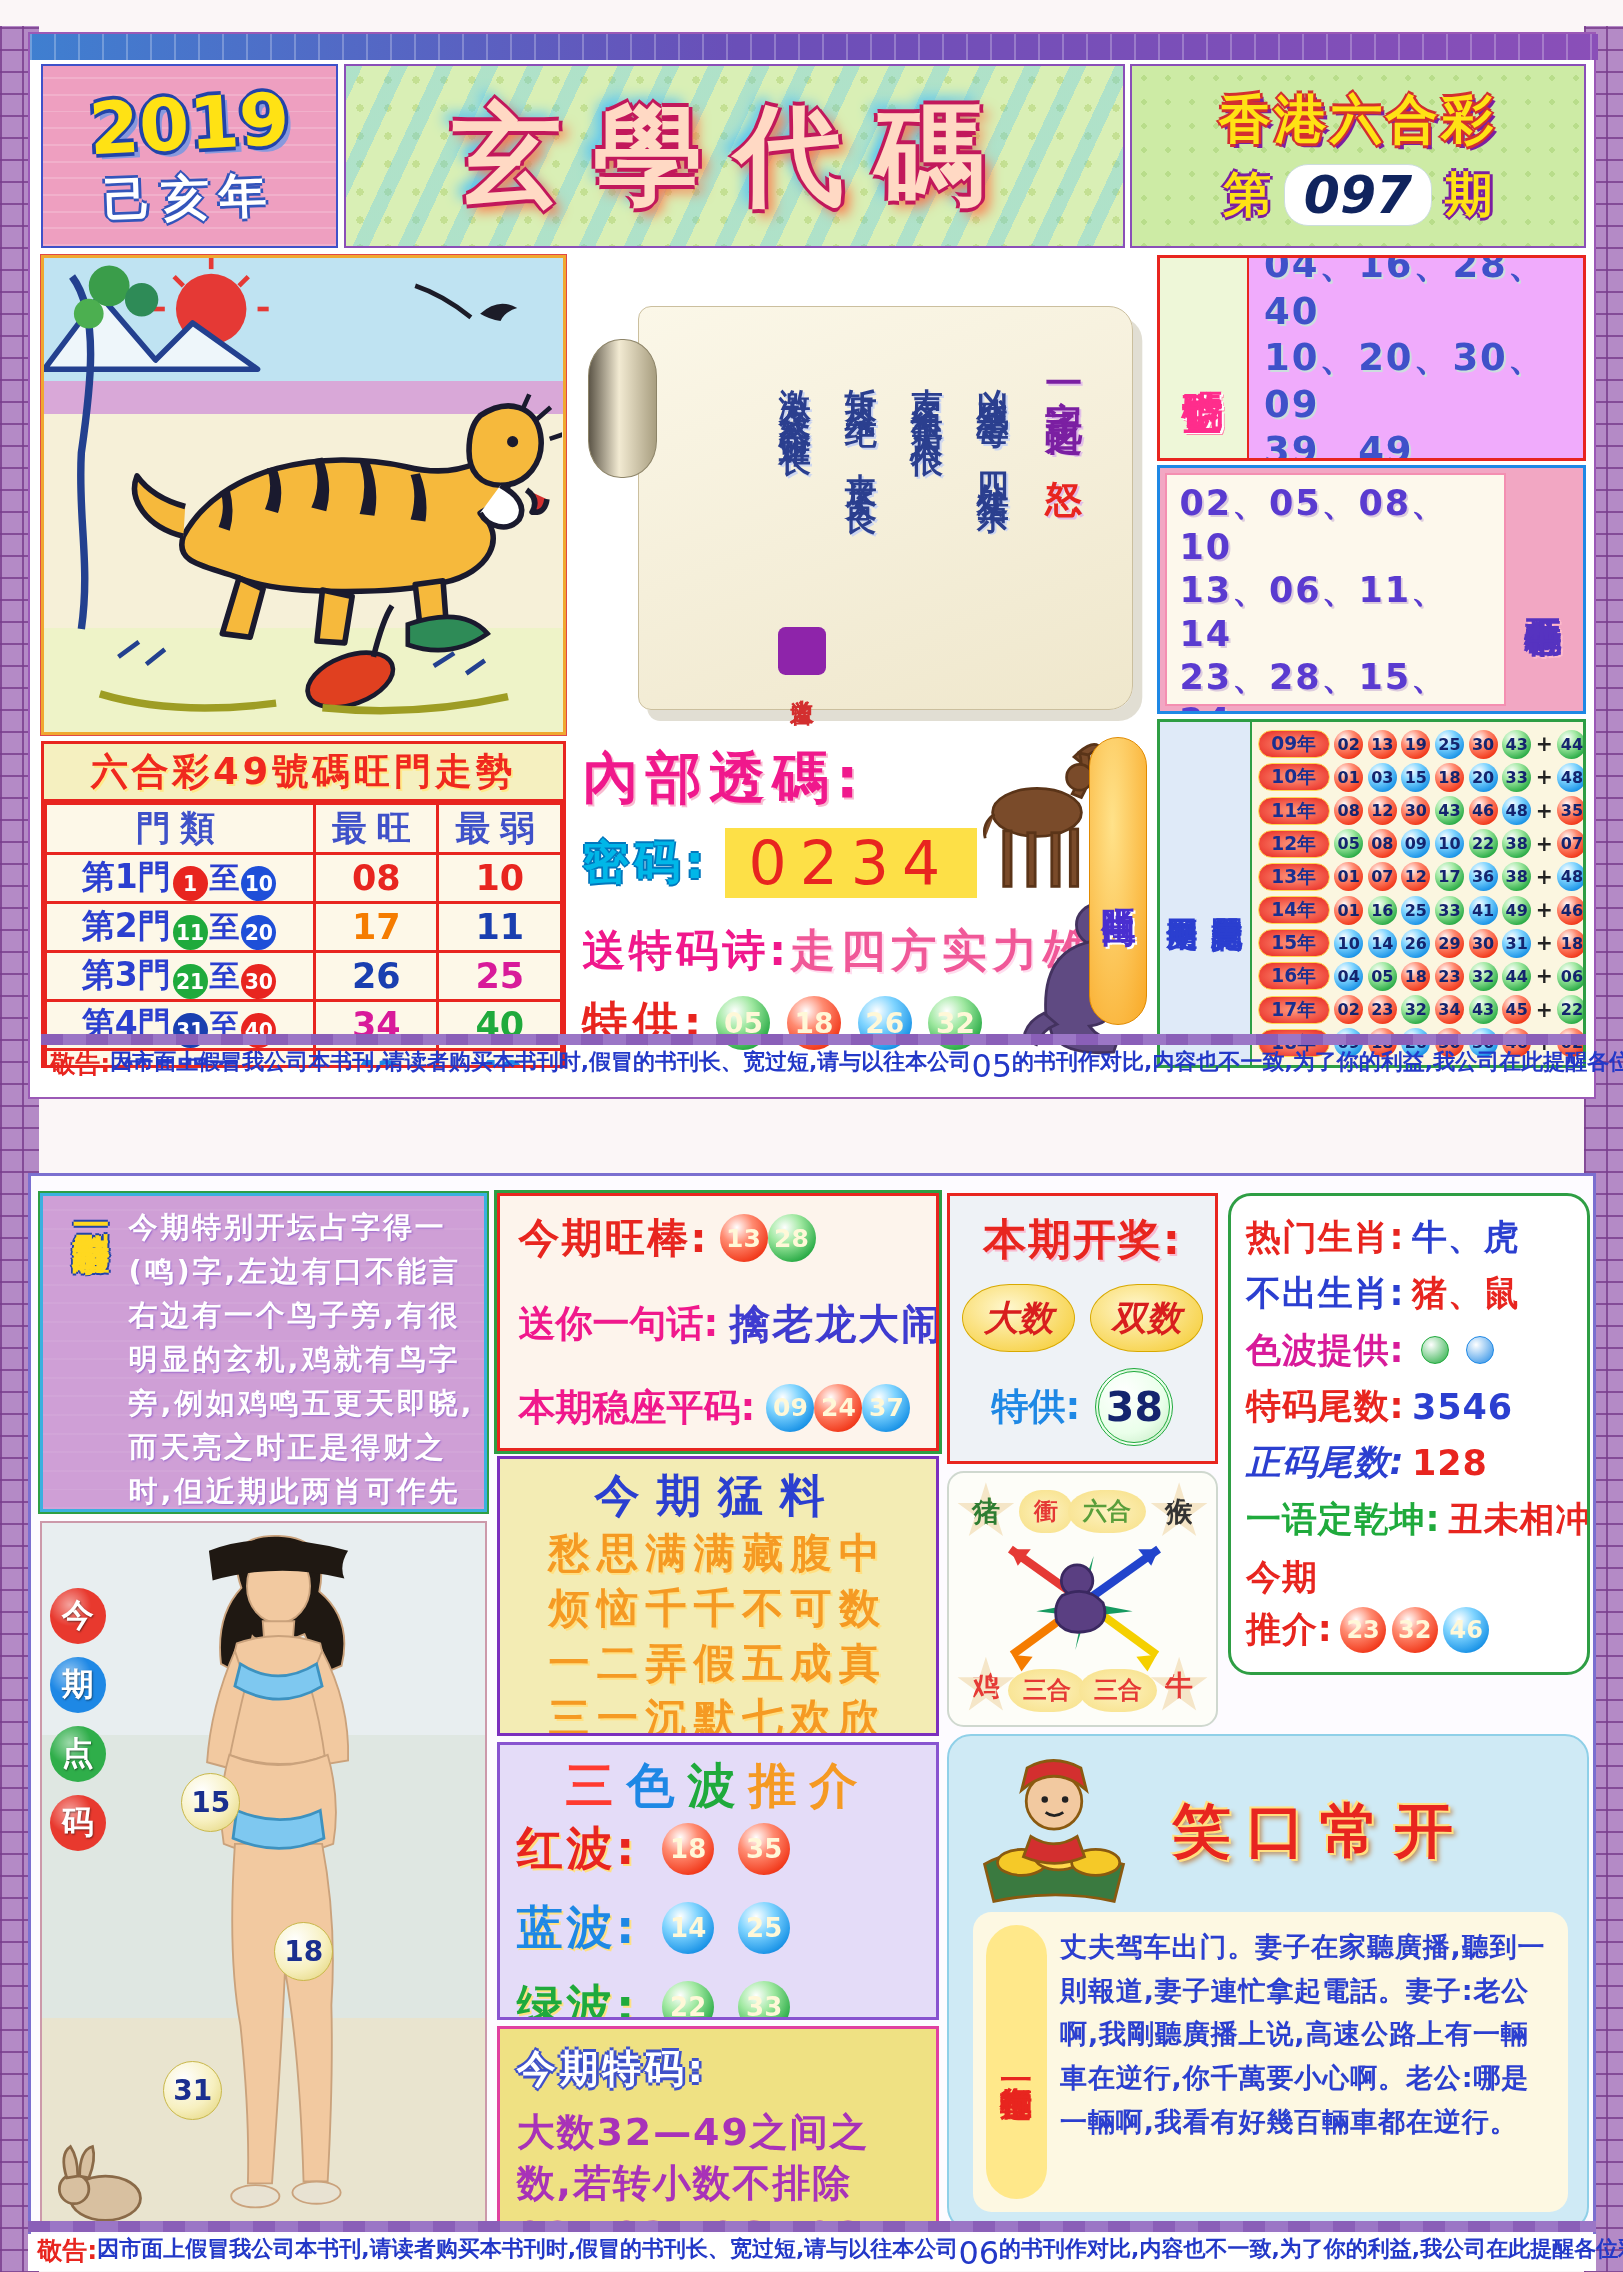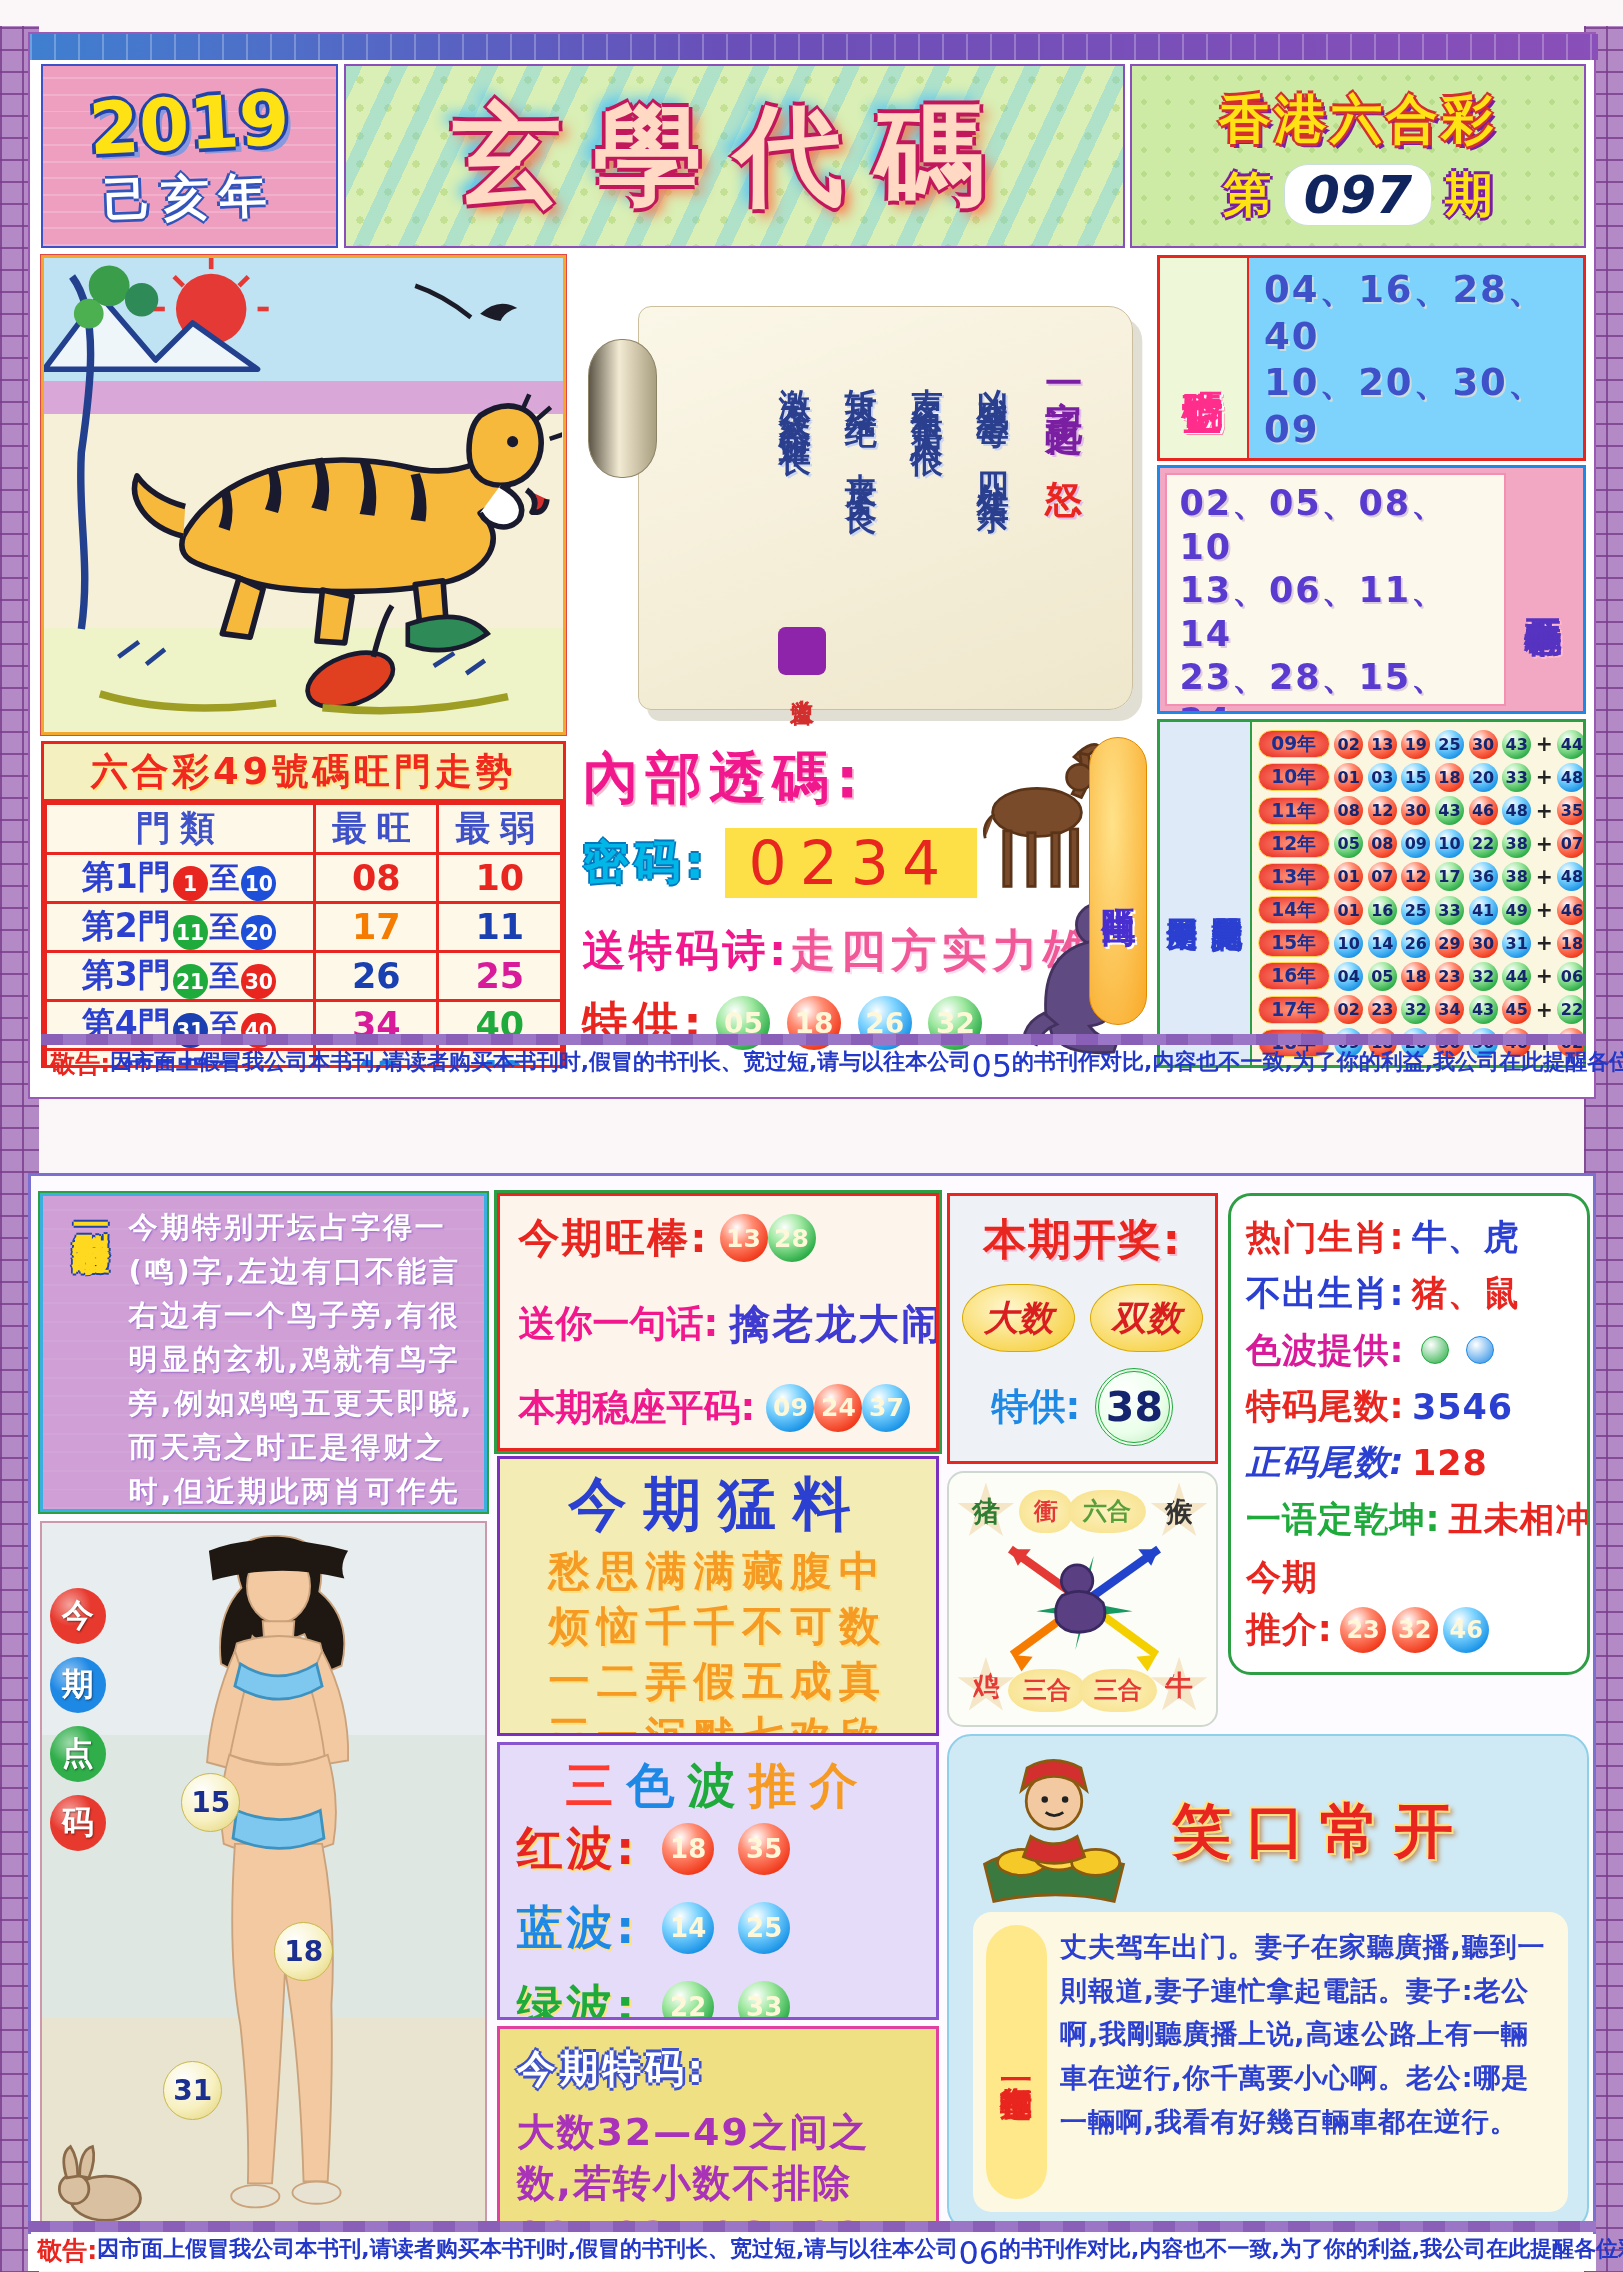--- a/index.html
+++ b/index.html
@@ -75,21 +75,21 @@
 .b-red{background:radial-gradient(circle at 35% 28%,#fff 0%,#ff8a70 35%,#f23c1e 75%,#c42000 100%)}
 .b-blue{background:radial-gradient(circle at 35% 28%,#fff 0%,#7fd4ff 35%,#1e96e8 75%,#0b5fb0 100%)}
 .b-green{background:radial-gradient(circle at 35% 28%,#fff 0%,#9fe8a0 35%,#2fae4a 75%,#0d7a28 100%)}
 .spball{width:54px;height:54px;font-size:28px;color:#fff8d8;margin-right:16.7px}
 .wzoval{position:absolute;background:radial-gradient(ellipse at 40% 30%,#ffe28a,#f9a825);border-radius:37px;border:1.9px solid #e08a00;display:flex;align-items:center;justify-content:center}
 .wztext{writing-mode:vertical-rl;text-orientation:upright;font-size:35px;font-weight:800;color:#4a2fd0;text-shadow:1.9px 1.9px 0 #fff}
 
 .boxA{border:3.7px solid #e8251f;background:#fff;display:flex}
 .boxA .lab{width:89px;background:#eef7d8;display:flex;align-items:center;justify-content:center;border-right:2.8px solid #e8251f}
 .boxA .lab span{font-size:41px;font-weight:800;color:#ff2d8c;text-shadow:1.9px 1.9px 0 #fff,2.8px 2.8px 0 #f8a}
-.boxA .nums{flex:1;background:#7dd3fc;display:flex;flex-direction:column;justify-content:flex-start;padding:7.4px 15px}
+.boxA .nums{flex:1;background:#f0abfc;display:flex;flex-direction:column;justify-content:center;padding:7.4px 15px}
 .knrow{font-size:37px;font-weight:800;color:#3f51c9;letter-spacing:1.9px;text-shadow:1.9px 1.9px 0 #cdd}
 .boxB{border:3.7px solid #1e88e5;background:#f2a7c3;display:flex;padding:4.6px}
 .boxB .nums{flex:1;background:#fdf8ec;border:2.8px solid #f48fb1;display:flex;flex-direction:column;justify-content:space-around;padding:5.6px 13px}
 .fifrow{font-size:35px;font-weight:800;color:#5a3bd0;letter-spacing:1.9px;text-shadow:1.9px 1.9px 0 #dcd}
 .boxB .lab{width:72px;display:flex;align-items:center;justify-content:center}
 .boxB .lab span{font-size:37px;font-weight:800;color:#5633c0;text-shadow:1.9px 1.9px 0 #fbc}
 .boxC{border:3.7px solid #2e9e44;background:#fbf6e0;display:flex}
 .boxC .labs{display:flex;background:#dfeaf8;border-right:2.8px solid #2e9e44}
 .boxC .labs div{width:45px;display:flex;align-items:center;justify-content:center;font-size:31px;font-weight:800;color:#2b3fd0}
 .hist{flex:1;display:flex;flex-direction:column;justify-content:space-around;padding:5.6px 5.6px}
@@ -115,21 +115,21 @@
 .photoball{position:absolute;width:59px;height:59px;border-radius:50%;background:radial-gradient(circle at 35% 30%,#fff,#f7f0c0 55%,#e0d070);border:1.9px solid #c9b84a;color:#1a2f8f;font-weight:800;font-size:28px;display:flex;align-items:center;justify-content:center}
 
 .wb{background:#fdf4ec;border:3.7px solid #e8251f;outline:3.7px solid #2e9e44;padding:15px 18.6px;display:flex;flex-direction:column;justify-content:space-between}
 .wbrow{display:flex;align-items:center;gap:11px}
 .wb1{font-size:41px;font-weight:800;color:#e8251f;letter-spacing:1.9px}
 .wb2{font-size:37px;font-weight:800;color:#f0188c}
 .wb2v{font-family:"DejaVu Serif",serif;font-size:41px;font-weight:800;color:#3f3bd0;letter-spacing:1.9px}
 .wb3{font-size:37px;font-weight:800;color:#f0188c}
 .wball{width:48px;height:48px;font-size:25px;color:#fff8d8}
 .meng{background:#f3ecb4;border:3.7px solid #7b2fbe;display:flex;flex-direction:column;align-items:center;justify-content:space-around;padding:7.4px}
-.mtitle{font-size:58px;font-weight:800;color:#2b3fd0;letter-spacing:16.7px;font-family:"DejaVu Serif",serif}
+.mtitle{font-size:45px;font-weight:800;color:#2b3fd0;letter-spacing:16.7px;font-family:"DejaVu Serif",serif}
 .mline{font-size:41px;font-weight:800;color:#f59a23;letter-spacing:7.4px;text-shadow:1.9px 1.9px 0 #ffe082;font-family:"DejaVu Serif",serif}
 .sanse{background:#e4dcf8;border:3.7px solid #8854d0;padding:9.3px 16.7px;display:flex;flex-direction:column;justify-content:space-around}
 .stitle{font-size:48px;font-weight:800;letter-spacing:13px;text-align:center}
 .srow{display:flex;align-items:center;gap:24px}
 .slabel{font-size:46px;font-weight:800;letter-spacing:3.7px;text-shadow:1.9px 1.9px 0 #ffe082}
 .sball{width:52px;height:52px;font-size:26px;color:#fff8d8}
 .tema{background:#efe183;border:3.7px solid #e040a0;padding:13px 16.7px}
 .ttitle{font-size:39px;font-weight:800;color:#fff;letter-spacing:3.7px;
  text-shadow:-2.8px 0 #3f51c9,2.8px 0 #3f51c9,0 -2.8px #3f51c9,0 2.8px #3f51c9}
 .ttext{margin-top:11px;font-size:38px;font-weight:800;color:#a832b8;line-height:1.35;letter-spacing:1.9px}

